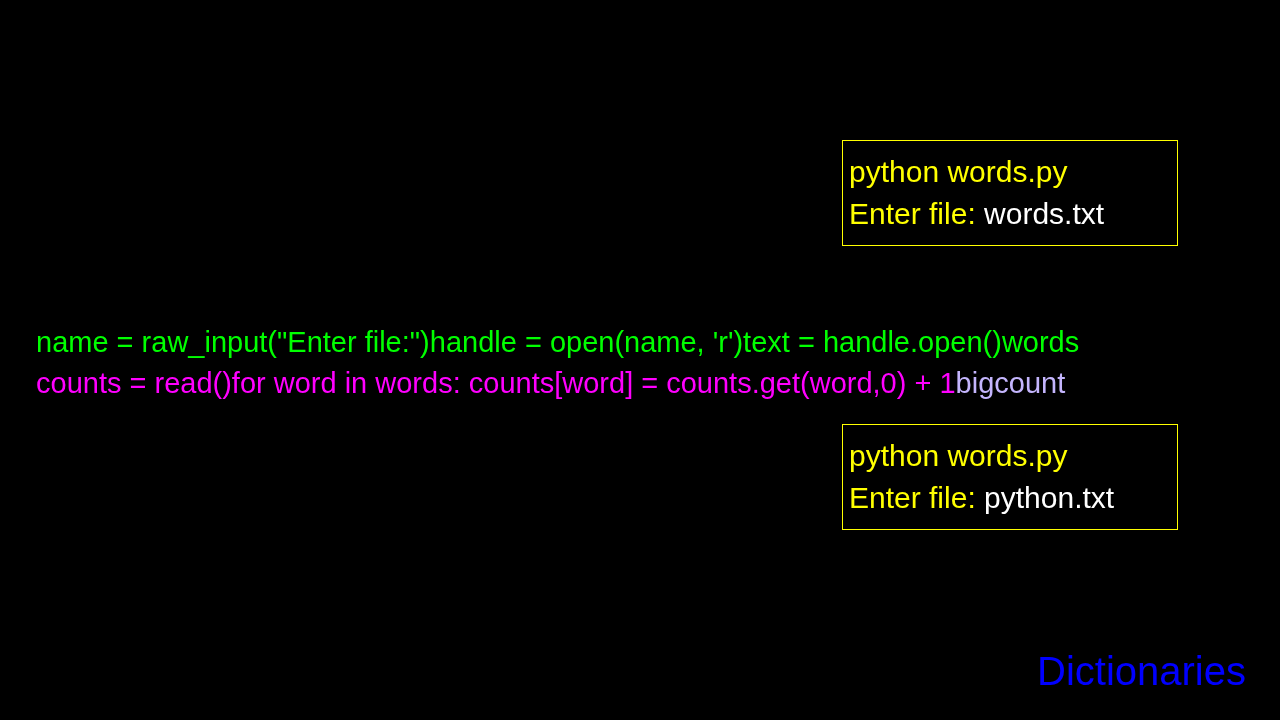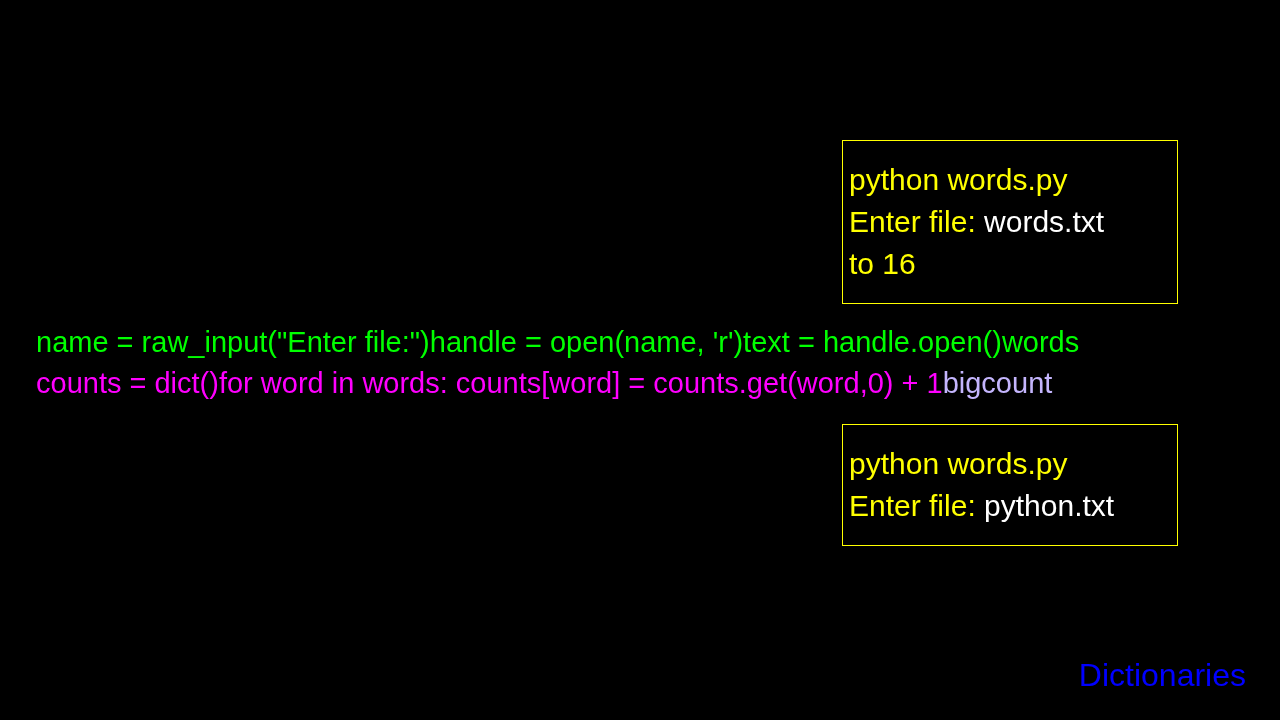--- a/index.html
+++ b/index.html
@@ -8,21 +8,21 @@
     width: 1280px;
     height: 720px;
     background: #000000;
     font-family: Arial, Helvetica, sans-serif;
     overflow: hidden;
     position: relative;
   }
   .term-box {
     position: absolute;
     border: 1px solid #ffff00;
-    padding: 18px 6px;
+    padding: 10px 6px;
     font-size: 30px;
     line-height: 1.4;
     left: 842px;
     width: 336px;
     box-sizing: border-box;
   }
   .term-box .yellow { color: #ffff00; }
   .term-box .white { color: #ffffff; margin-top: 25px; }
   .term1 { top: 140px; }
   .term2 { top: 424px; }
@@ -36,44 +36,41 @@
     white-space: nowrap;
   }
   .green  { color: #00ff00; }
   .magenta{ color: #ff00ff; }
   .cyan   { color: #c4b5fd; }
   .footer {
     position: absolute;
     bottom: 26px;
     right: 34px;
     color: #0000ff;
-    font-size: 32px;
+    font-size: 40px;
   }
 </style>
 </head>
 <body>
 
 <div class="term-box term1">
   <div>
     <span class="yellow">python words.py</span>
   </div>
   <div>
     <span class="yellow">Enter file: </span><span class="white">words.txt</span>
   </div>
-  <div>
-    <span class="yellow">to 16</span>
-  </div>
 </div>
 
 <div class="codeblock">
   <div>
     <span class="green">name = raw_input("Enter file:")</span><span class="green">handle = open(name, 'r')</span><span class="green">text = handle.open()</span><span class="green">words</span>
   </div>
   <div>
-    <span class="magenta">counts = dict()</span><span class="magenta">for word in words:    counts[word] = counts.get(word,0) + 1</span><span class="cyan">bigcount</span>
+    <span class="magenta">counts = read()</span><span class="magenta">for word in words:    counts[word] = counts.get(word,0) + 1</span><span class="cyan">bigcount</span>
   </div>
 </div>
 
 <div class="term-box term2">
   <div>
     <span class="yellow">python words.py</span>
   </div>
   <div>
     <span class="yellow">Enter file: </span><span class="white">python.txt</span>
   </div>

